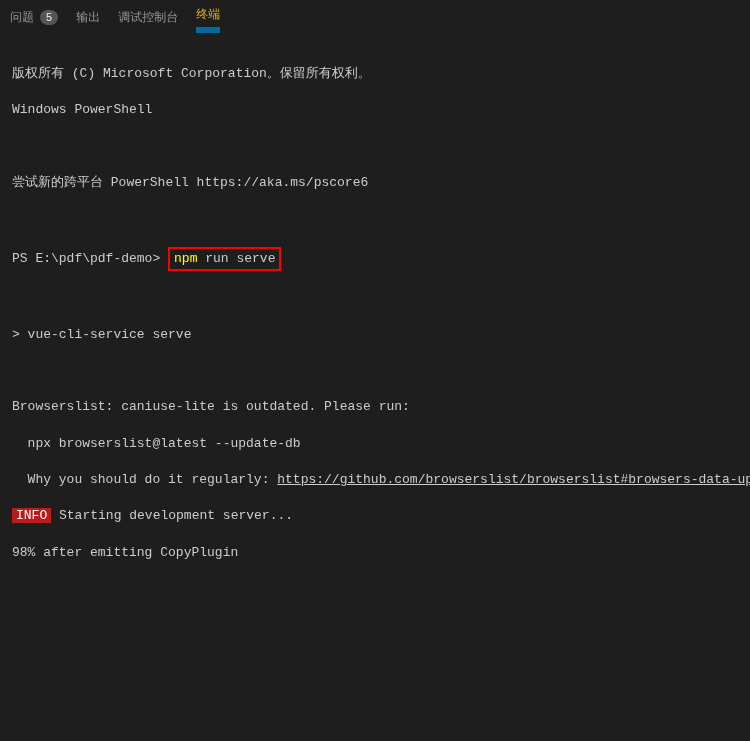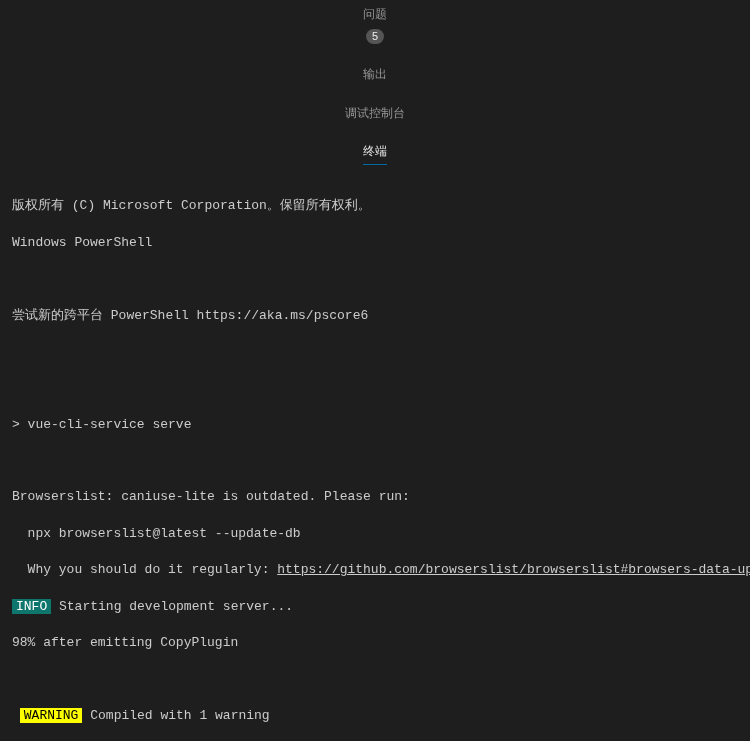--- a/index.html
+++ b/index.html
@@ -1,15 +1,15 @@
 <!DOCTYPE html>
 <html><head>
   <meta charset="utf-8">
   <style>
-    * { margin: 0; padding: 0; box-sizing: border-box; flex-direction: column; }
+    * { margin: 0; padding: 0; box-sizing: border-box; }
     body {
       background: #1e1e1e;
       color: #cccccc;
       font-family: Consolas, 'Courier New', monospace;
       font-size: 13px;
       line-height: 1.4;
       width: 750px;
       height: 741px;
       overflow: hidden;
     }
@@ -23,22 +23,22 @@
     }
     .tab {
       color: #969696;
       display: flex;
       align-items: center;
       gap: 6px;
       cursor: pointer;
       padding-bottom: 4px;
     }
     .tab.active {
-      color: #e5e5e5;
-      border-bottom: 1px solid #0369a1;
+      color: #eab308;
+      border-bottom: 6px solid #0369a1;
     }
     .badge {
       background: #555;
       color: #eee;
       border-radius: 8px;
       padding: 0 6px;
       font-size: 11px;
       line-height: 15px;
     }
     .terminal {
@@ -47,21 +47,21 @@
       overflow: hidden;
     }
     .line { white-space: pre; }
     .red-box {
       border: 2px solid #f00;
       padding: 1px 4px;
       display: inline-block;
     }
     .yellow-cmd { color: #ffff00; }
     .info-tag {
-      background: #0f766e;
+      background: #b91c1c;
       color: #fff;
       padding: 0 4px;
     }
     .warn-tag {
       background: #ffff00;
       color: #000;
       padding: 0 4px;
     }
     .bold { font-weight: normal; }
     .link { text-decoration: underline; color: #cccccc; }
@@ -84,30 +84,30 @@
     <span>终端</span>
   </div>
 </div>
 
 <div class="terminal">
 <div class="line">版权所有 (C) Microsoft Corporation。保留所有权利。</div>
 <div class="line">Windows PowerShell</div>
 <div class="line"> </div>
 <div class="line">尝试新的跨平台 PowerShell https://aka.ms/pscore6</div>
 <div class="line"> </div>
+<div class="line"><span>PS E:\pdf\pdf-demo&gt; </span><span class="red-box"><span class="yellow-cmd">npm</span><span> run serve</span></span></div>
 <div class="line"> </div>
 <div class="line">&gt; vue-cli-service serve</div>
 <div class="line"> </div>
 <div class="line">Browserslist: caniuse-lite is outdated. Please run:</div>
 <div class="line">  npx browserslist@latest --update-db</div>
 <div class="line"><span>  Why you should do it regularly: </span><span class="link">https://github.com/browserslist/browserslist#browsers-data-updating</span></div>
 <div class="line"><span class="info-tag">INFO</span><span> Starting development server...</span></div>
 <div class="line bold">98% after emitting CopyPlugin</div>
 <div class="line"> </div>
-<div class="line bold"> <span class="warn-tag">WARNING</span><span> Compiled with 1 warning</span></div>
 <div class="line"> </div>
 
 
 
 
 
 
 
 
 

